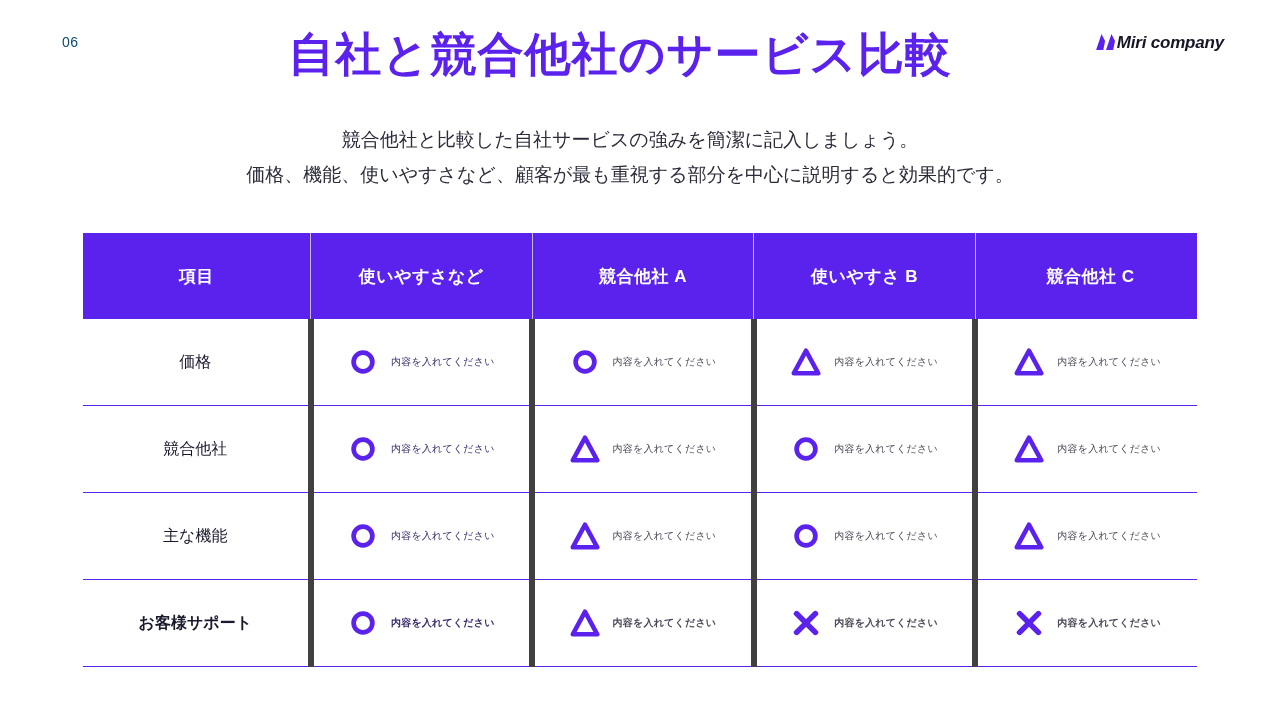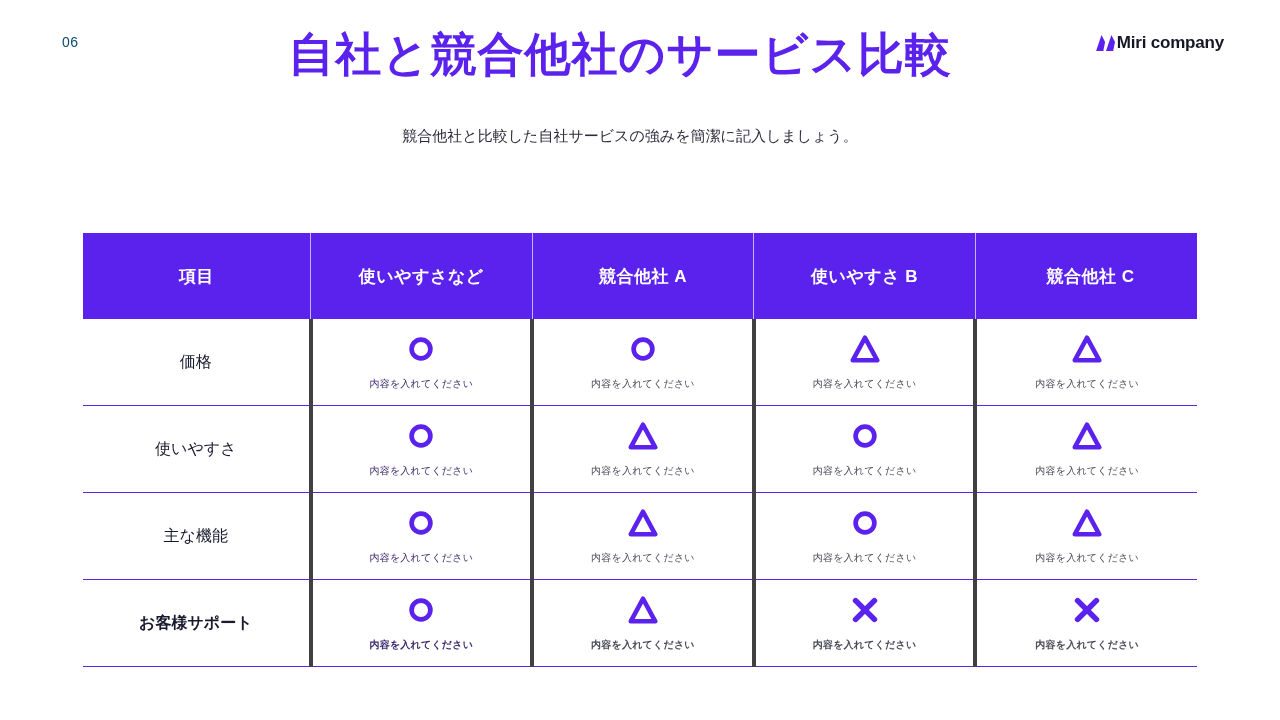--- a/index.html
+++ b/index.html
@@ -24,21 +24,22 @@
     font-size: 14px;
     color: #0c4a6e;
     letter-spacing: 0.5px;
   }
 
   .brand {
     position: absolute;
     top: 33px;
     right: 56px;
     display: flex;
-    align-items: center;
+    align-items: flex-start;
+    font-style: italic;
   }
   .brand-mark {
     width: 22px;
     height: 18px;
     display: block;
   }
   .brand-name {
     font-size: 17px;
     font-weight: bold;
     color: #161627;
@@ -57,21 +58,21 @@
     color: #5b22ed;
     letter-spacing: 1px;
   }
 
   .subtitle {
     position: absolute;
     top: 122px;
     left: 0;
     width: 1260px;
     text-align: center;
-    font-size: 15px;
+    font-size: 19px;
     line-height: 1.85;
     color: #2b2b3a;
   }
   .subtitle div { white-space: nowrap; }
 
   
   .table-wrap {
     position: absolute;
     top: 233px;
     left: 83px;
@@ -94,38 +95,38 @@
     letter-spacing: 0.5px;
   }
   table.compare th:last-child { border-right: none; padding-left: 9px; }
   table.compare th.col-item { width: 225px; }
 
   table.compare td {
     height: 84px;
     vertical-align: middle;
     text-align: center;
     border-bottom: 1px solid #5b22ed;
-    border-right: 4px solid #404040;
+    border-right: 6px solid #404040;
     background: #ffffff;
   }
   table.compare td:last-child { border-right: none; }
   table.compare tr:last-child td { border-bottom: 1px solid #5b22ed; font-weight: bold; }
 
   td.row-label {
     font-size: 16px;
     color: #1a1a2e;
     border-right: 1px solid #5b22ed;
   }
   td.highlight {
     background: #d9cdfb;
   }
 
   .cell-inner {
     display: flex;
-    flex-direction: column;
+    flex-direction: row;
     align-items: center;
     justify-content: center;
     gap: 13px;
   }
   .mark {
     width: 30px;
     height: 30px;
     display: block;
   }
   .cell-note {
@@ -145,20 +146,21 @@
     <path d="M1 19 L7 1 L11 9 L9 19 Z" fill="#5b22ed"></path>
     <path d="M12 19 L18 1 L22 9 L20 19 Z" fill="#5b22ed"></path>
   </svg>
   <span class="brand-name">Miri company</span>
 </div>
 
 <div class="slide-title">自社と競合他社のサービス比較</div>
 
 <div class="subtitle">
   <div>競合他社と比較した自社サービスの強みを簡潔に記入しましょう。</div>
+  <div>価格、機能、使いやすさなど、顧客が最も重視する部分を中心に説明すると効果的です。</div>
 </div>
 
 <div class="table-wrap">
   <table class="compare">
     <thead>
       <tr>
         <th class="col-item">項目</th>
         <th>使いやすさなど</th>
         <th>競合他社 A</th>
         <th>使いやすさ B</th>
@@ -195,21 +197,21 @@
           <td>
             <div class="cell-inner">
               <svg class="mark" viewBox="0 0 32 32">
                 <path d="M16 4 L29 28 L3 28 Z" fill="none" stroke="#5b22ed" stroke-width="5" stroke-linejoin="round"></path>
               </svg>
               <div class="cell-note">内容を入れてください</div>
             </div>
           </td>
         </tr>
         <tr>
-          <td class="row-label">使いやすさ</td>
+          <td class="row-label">競合他社</td>
           <td class="highlight">
             <div class="cell-inner">
               <svg class="mark" viewBox="0 0 32 32">
                 <circle cx="16" cy="16" r="10" fill="none" stroke="#5b22ed" stroke-width="5"></circle>
               </svg>
               <div class="cell-note">内容を入れてください</div>
             </div>
           </td>
           <td>
             <div class="cell-inner">

